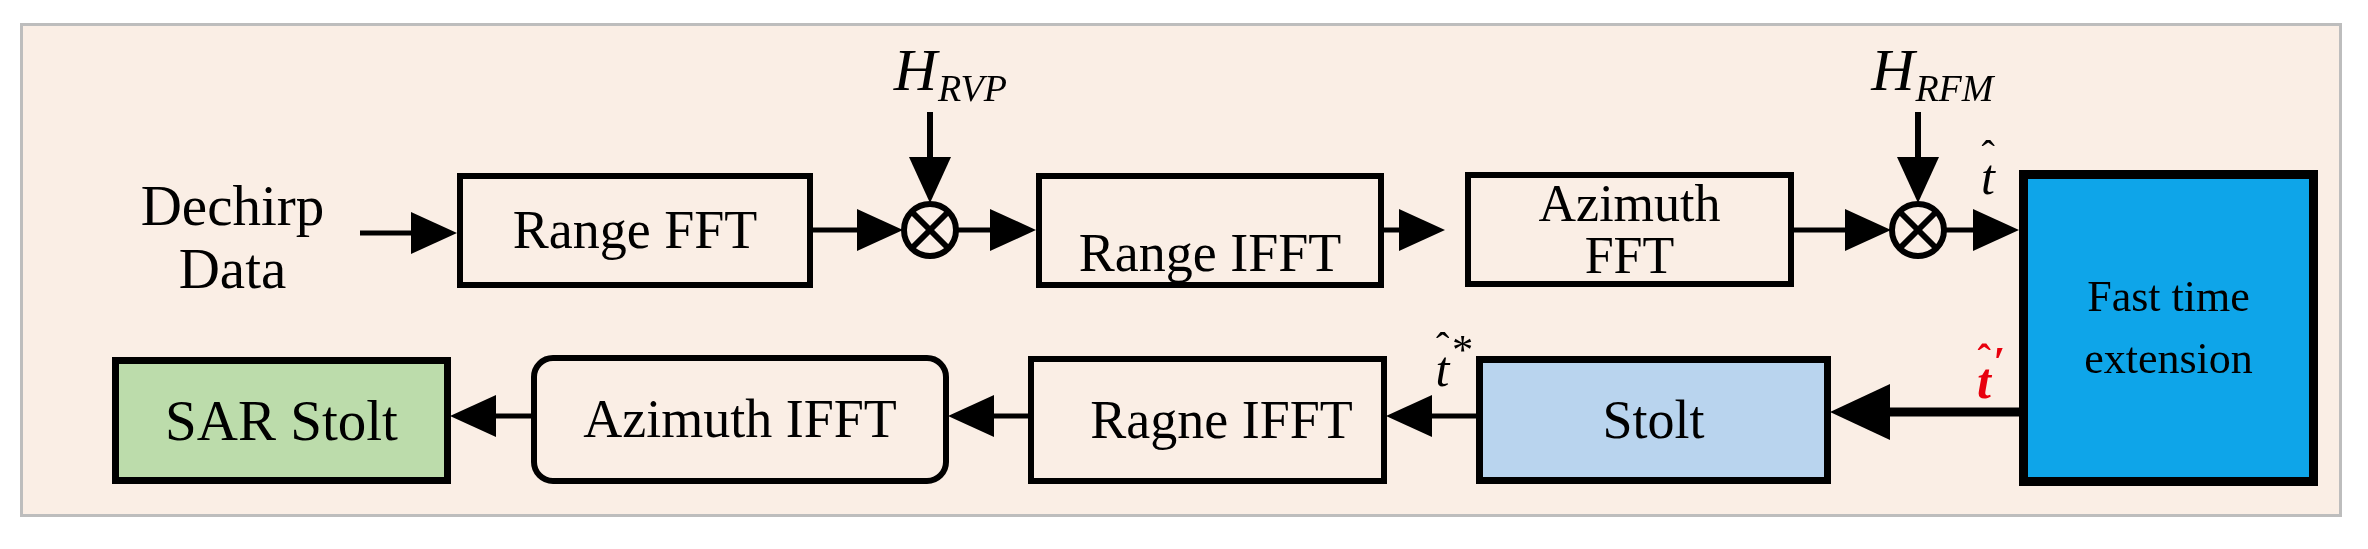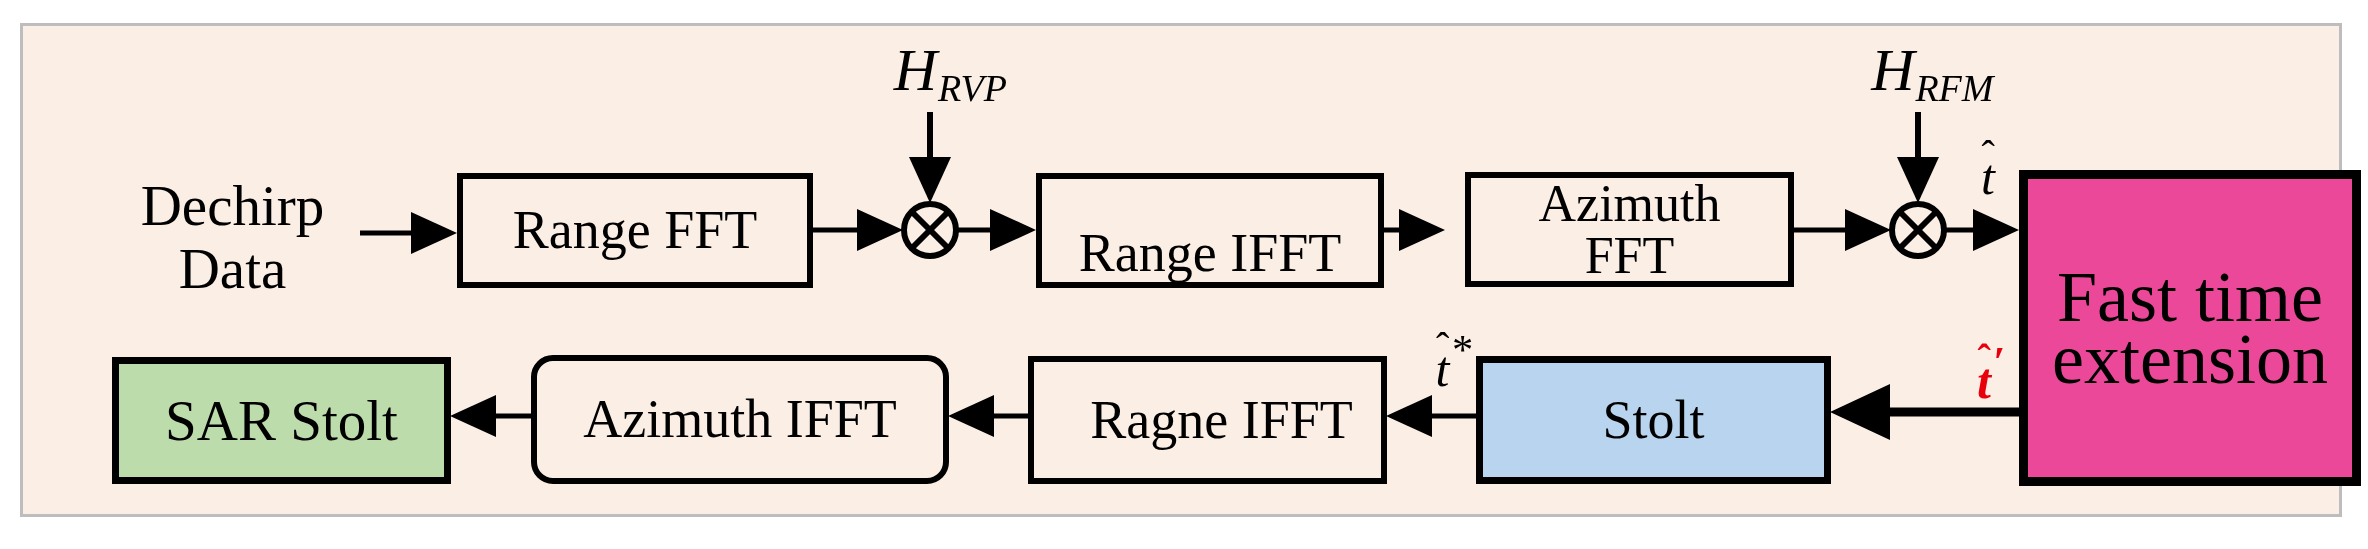--- a/index.html
+++ b/index.html
@@ -130,21 +130,21 @@
 
   <div class="node box" style="left:1036px;top:173px;width:348px;height:115px;justify-content:flex-end;">
     <span>Range IFFT</span>
   </div>
 
   <div class="node box" style="left:1445px;top:172px;width:329px;height:115px;font-size:52px;line-height:52px;margin-left:20px;">
     <div>Azimuth</div>
     <div>FFT</div>
   </div>
 
-  <div class="node box" style="left: 2019px; top: 170px; width: 342px; height: 316px; border-width: 9px; font-size: 72px; line-height: 62px; background-color: #ec4899;">
+  <div class="node box" style="left: 2019px; top: 170px; width: 299px; height: 316px; border-width: 9px; font-size: 44px; line-height: 62px; background-color: #0ea5e9;">
     <div>Fast time</div>
     <div>extension</div>
   </div>
 
   <div class="node box" style="left: 1476px; top: 356px; width: 355px; height: 128px; border-width: 7px; background-color: rgb(185, 212, 238);">
     <span>Stolt</span>
   </div>
 
   <div class="node box" style="left:1028px;top:356px;width:359px;height:128px;padding-left:28px;">
     <span>Ragne IFFT</span>

